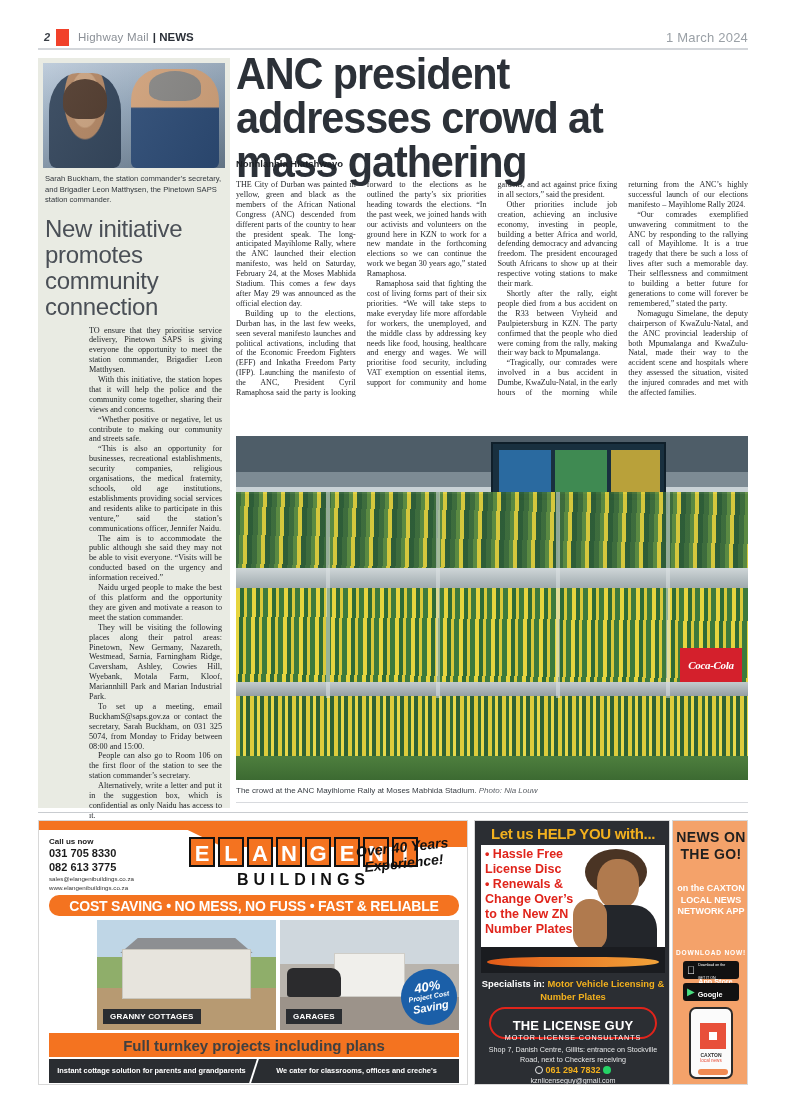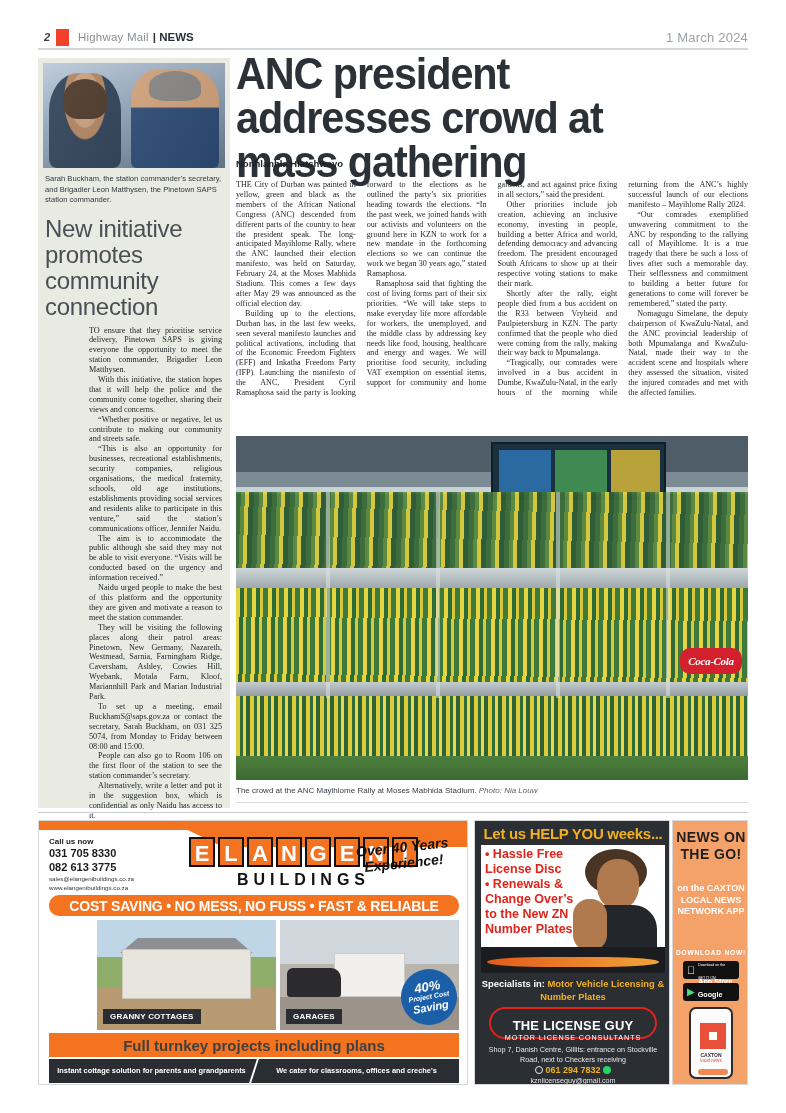--- a/index.html
+++ b/index.html
@@ -124,22 +124,22 @@
     background: repeating-linear-gradient(90deg,#ddcc3c 0 4px,#336b36 4px 7px,#e8d84a 7px 10px,#2f6234 10px 14px); }
   .ph-field { position:absolute; left:0; bottom:0; width:100%; height:24px;
     background: linear-gradient(180deg,#4e7f3e,#3c6a32); }
   .ph-screen { position:absolute; left:255px; top:6px; width:175px; height:58px;
     background:#19303f; border:2px solid #0f1f2a; }
   .ph-screen i { position:absolute; display:block; }
   .ph-screen .s1{left:6px;top:6px;width:52px;height:44px;background:#2a6aa0;}
   .ph-screen .s2{left:62px;top:6px;width:52px;height:44px;background:#3f8a52;}
   .ph-screen .s3{left:118px;top:6px;width:49px;height:44px;background:#b9a13a;}
   .ph-ad {
-    position:absolute; right:6px; top:212px; width:62px; height:26px;
-    background:#d4202c; border-radius:10px; color:#fff;
+    position:absolute; right:6px; top:212px; width:62px; height:34px;
+    background:#d4202c; border-radius:0; color:#fff;
     font-family:"Liberation Serif", serif; font-style:italic; font-weight:bold;
     font-size:11px; display:flex; align-items:center; justify-content:center;
     letter-spacing:-.3px;
   }
   .ph-pillar { position:absolute; top:56px; width:4px; height:206px; background:rgba(220,226,228,.55); }
   .caption {
     position: absolute; left: 236px; top: 786px; width: 512px;
     font-size: 8px; color: #3b4046;
   }
   .caption em { font-style: italic; color:#5b6066; }
@@ -438,21 +438,21 @@
     </div>
     <div class="elan-full">Full turnkey projects including plans</div>
     <div class="elan-foot">
       <div>Instant cottage solution for parents and grandparents</div>
       <div>We cater for classrooms, offices and creche's</div>
     </div>
     <div class="elan-slash"></div>
   </div>
 
   <div class="ad-lic">
-    <div class="lic-head">Let us HELP YOU weeks...</div>
+    <div class="lic-head">Let us HELP YOU with...</div>
     <div class="lic-white"></div>
     <div class="lic-bullets" style="white-space:pre-line">• Hassle Free License Disc
 • Renewals &amp; Change Over’s to the New ZN Number Plates</div>
     <div class="lic-person">
       <div class="hair"></div>
       <div class="face"></div>
       <div class="body"></div>
       <div class="thumb"></div>
     </div>
     <div class="lic-car"></div>

